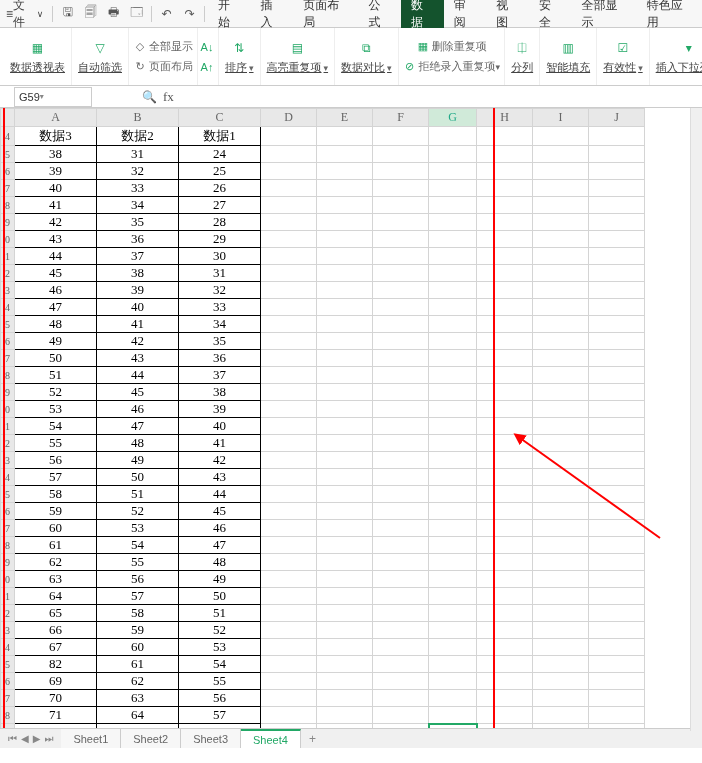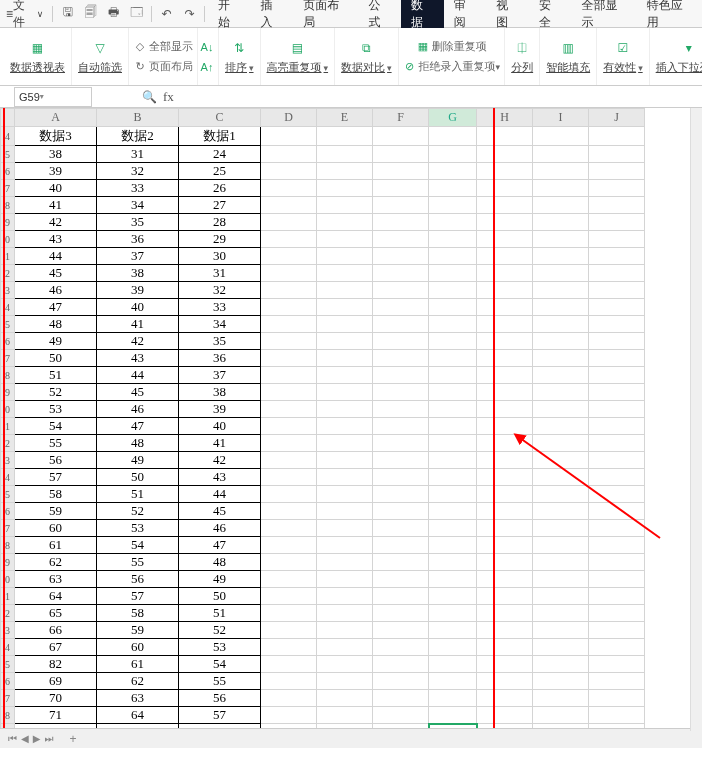--- a/index.html
+++ b/index.html
@@ -4,21 +4,21 @@
 <style>
 * { margin: 0; padding: 0; box-sizing: border-box; font-family: "Microsoft YaHei", SimSun, sans-serif; }
 body { width: 702px; height: 763px; background: #fff; overflow: hidden; font-size: 12px; color: #333; }
 
 
 .title-row { height: 28px; display: flex; align-items: center; border-bottom: 1px solid #ccc; background: #f7f7f7; }
 .title-row .tb-icon { width: 18px; height: 18px; margin: 0 3px; display: inline-flex; align-items: center; justify-content: center; color: #555; }
 .title-row .sep { width: 1px; height: 16px; background: #ccc; margin: 0 3px; }
 .menu-btn { padding: 0 6px; height: 28px; display: flex; align-items: center; color: #444; font-size: 12px; }
 .tab-item { padding: 0 10px; height: 28px; display: flex; align-items: center; color: #333; font-size: 12px; }
-.tab-item.active { background: #0f172a; color: #fff; }
+.tab-item.active { background: #14532d; color: #fff; }
 
 
 .ribbon { height: 58px; display: flex; align-items: center; border-bottom: 1px solid #ccc; background: #fff; padding: 0 4px; overflow: hidden; }
 .ribbon-group { display: flex; flex-direction: column; align-items: center; justify-content: center; padding: 0 6px; border-right: 1px solid #eee; height: 100%; }
 .ribbon-group .rg-icon { width: 20px; height: 20px; display: flex; align-items: center; justify-content: center; color: #22a866; margin-bottom: 2px; }
 .ribbon-group .rg-label { font-size: 11px; color: #444; white-space: nowrap; text-decoration: underline; }
 .ribbon-group.small { padding: 0 4px; }
 .ribbon-group .dd::after { content: "▾"; font-size: 9px; color: #666; margin-left: 2px; }
 .ribbon-item { display: flex; align-items: center; height: 20px; font-size: 11px; color: #666; white-space: nowrap; }
 .ribbon-item .mini-icon { width: 14px; height: 14px; margin-right: 2px; display: inline-flex; align-items: center; justify-content: center; }
@@ -684,18 +684,24 @@
     <line x1="150" y1="110" x2="10" y2="10" stroke="#f00" stroke-width="2" marker-end="url(#ah)"></line>
   </svg>
 
   <div class="sheet-bar">
     <div class="sheet-nav">
       <span>⏮</span>
         <span>◀</span>
         <span>▶</span>
         <span>⏭</span>
     </div>
+    <div id="sheet-tabs" style="display:flex;">
+        <div class="sheet-tab">Sheet1</div>
+        <div class="sheet-tab">Sheet2</div>
+        <div class="sheet-tab">Sheet3</div>
+        <div class="sheet-tab active">Sheet4</div>
+      </div>
     <div class="sheet-add">+</div>
   </div>
 
 </div>
 
 <div class="vscroll-plc"></div>
 
 </body></html>

